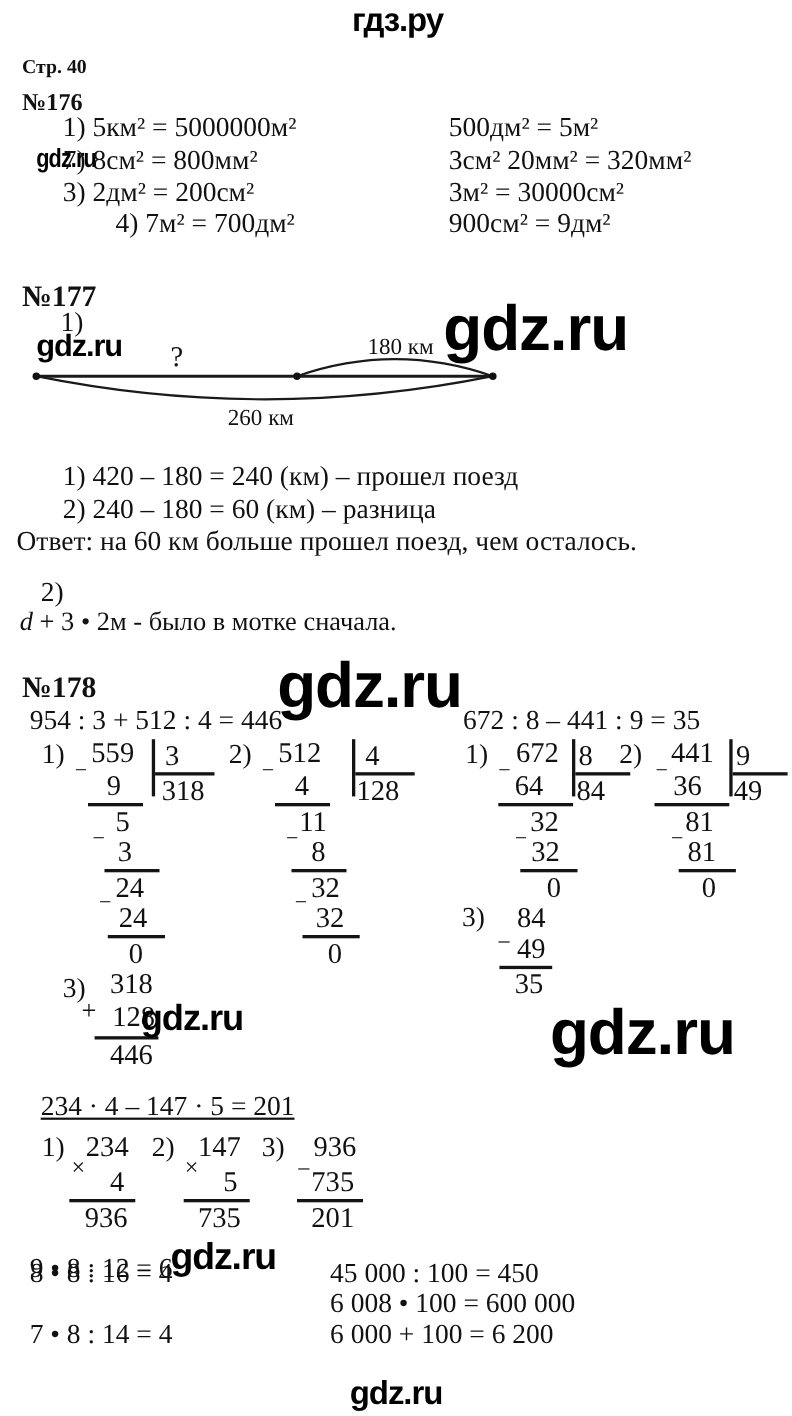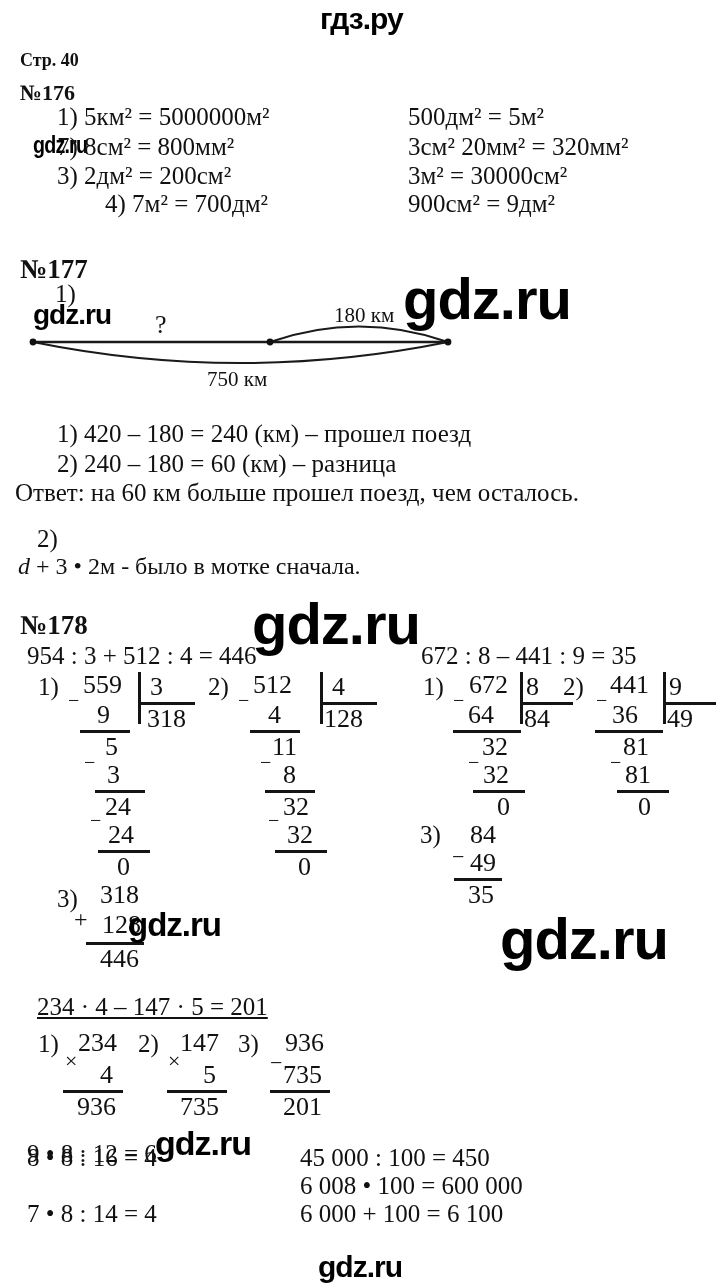--- a/index.html
+++ b/index.html
@@ -46,21 +46,21 @@
 <svg class="abs" style="left:20px;top:295px;" width="450" height="105">
   <path d="M 13 47 L 428 47" stroke="#1a1a1a" stroke-width="2.6" fill="none"></path>
   <path d="M 250 47 Q 339 16 428 47" stroke="#1a1a1a" stroke-width="2" fill="none"></path>
   <path d="M 13 47 Q 220 89 428 47" stroke="#1a1a1a" stroke-width="2" fill="none"></path>
   <circle cx="13" cy="47" r="3.4" fill="#111"></circle>
   <circle cx="250" cy="47" r="3.4" fill="#111"></circle>
   <circle cx="428" cy="47" r="3.4" fill="#111"></circle>
 </svg>
 <div class="abs serif" style="left:155px;top:310px;font-size:26px;">?</div>
 <div class="abs serif" style="left:334px;top:303px;font-size:21px;">180 км</div>
-<div class="abs serif" style="left:207px;top:367px;font-size:21px;">750 км</div>
+<div class="abs serif" style="left:207px;top:367px;font-size:21px;">260 км</div>
 
 <div class="abs eq" style="left:57px;top:420px;">1) 420 – 180 = 240 (км) – прошел поезд</div>
 <div class="abs eq" style="left:57px;top:450px;">2) 240 – 180 = 60 (км) – разница</div>
 <div class="abs eq" style="left:15px;top:479px;">Ответ: на 60 км больше прошел поезд, чем осталось.</div>
 
 <div class="abs eq" style="left:37px;top:525px;">2)</div>
 <div class="abs" style="left:18px;top:553px;font-size:24px;"><i class="var">d</i><span> + 3 • 2м - было в мотке сначала.</span></div>
 
 <div class="abs hd" style="left:20px;top:610px;font-size:27px;">№178</div>
 <div class="abs wm" style="left:252px;top:590px;font-size:58px;">gdz.ru</div>
@@ -191,15 +191,15 @@
   <span class="hrule" style="left:15px;top:62px;width:60px;"></span>
   <span class="num" style="left:28px;top:66px;">201</span>
 </div>
 
 <div class="abs wm" style="left:155px;top:1124px;font-size:34px;">gdz.ru</div>
 <div class="abs eq" style="left:27px;top:1144px;">8 • 8 : 16 = 4</div>
 <div class="abs eq" style="left:27px;top:1140px;">9 • 8 : 12 = 6</div>
 <div class="abs eq" style="left:27px;top:1200px;">7 • 8 : 14 = 4</div>
 <div class="abs eq" style="left:300px;top:1144px;">45 000 : 100 = 450</div>
 <div class="abs eq" style="left:300px;top:1172px;">6 008 • 100 = 600 000</div>
-<div class="abs eq" style="left:300px;top:1200px;">6 000 + 100 = 6 100</div>
+<div class="abs eq" style="left:300px;top:1200px;">6 000 + 100 = 6 200</div>
 
 <div class="abs wm" style="left:318px;top:1250px;font-size:30px;">gdz.ru</div>
 
 </body></html>

